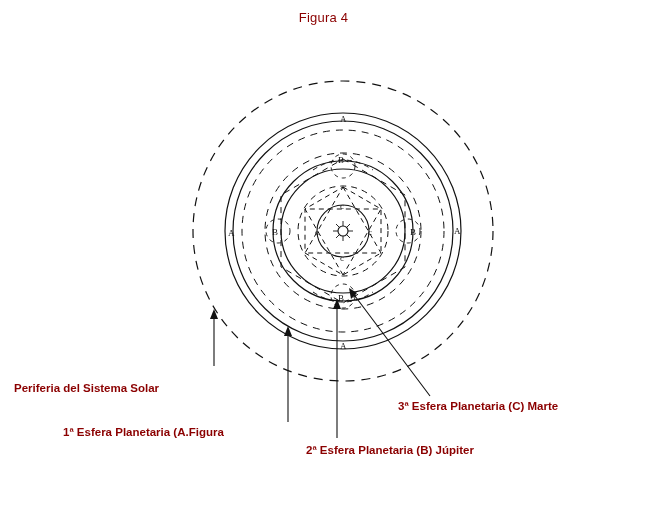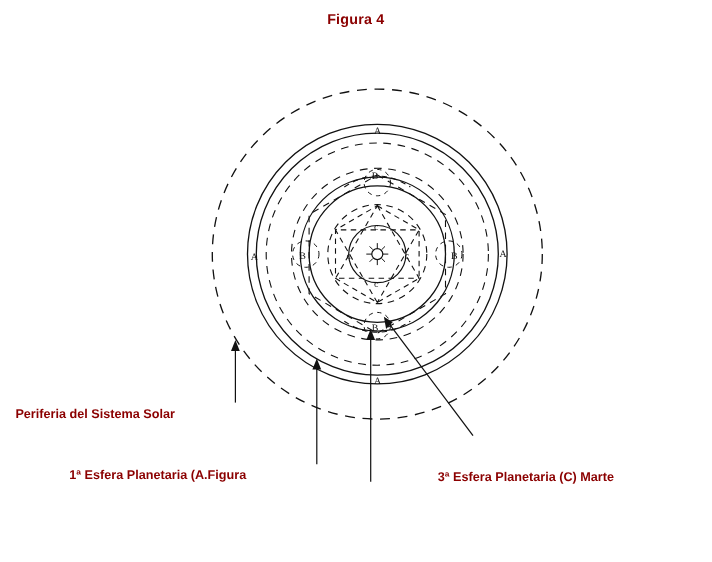--- a/index.html
+++ b/index.html
@@ -20,35 +20,35 @@
     width: 647px;
     height: 511px;
   }
   .title {
     position: absolute;
     left: 0;
     top: 10px;
     width: 647px;
     text-align: center;
     color: #8b0000;
-    font-weight: bold;
+    font-weight: normal;
     font-size: 13px;
     letter-spacing: 0.2px;
   }
   .label {
     position: absolute;
     color: #8b0000;
     font-weight: bold;
     font-size: 11.5px;
     white-space: nowrap;
   }
-  #label-periferia { left: 14px; top: 371px; }
+  #label-periferia { left: 14px; top: 382px; }
   #label-esfera1  { left: 63px;  top: 426px; }
   #label-esfera2  { left: 306px; top: 444px; }
-  #label-esfera3  { left: 398px; top: 400px; margin-top: 28px; }
+  #label-esfera3  { left: 398px; top: 400px; }
   svg { position: absolute; left: 0; top: 0; }
   .dia-text {
     font-family: "Liberation Serif", serif;
     font-size: 9px;
     fill: #111111;
   }
 </style>
 </head>
 <body>
 
@@ -127,15 +127,16 @@
         <text class="dia-text" x="340" y="261">c</text>
         <text class="dia-text" x="315" y="235">c</text>
         <text class="dia-text" x="368" y="235">c</text>
       </g>
 
     </g>
   </svg>
 
   <div class="label" id="label-periferia">Periferia del Sistema Solar</div>
   <div class="label" id="label-esfera1">1ª Esfera Planetaria (A.Figura</div>
+  <div class="label" id="label-esfera2">2ª Esfera Planetaria (B) Júpiter</div>
   <div class="label" id="label-esfera3">3ª Esfera Planetaria (C) Marte</div>
 
 </div>
 
 </body></html>

